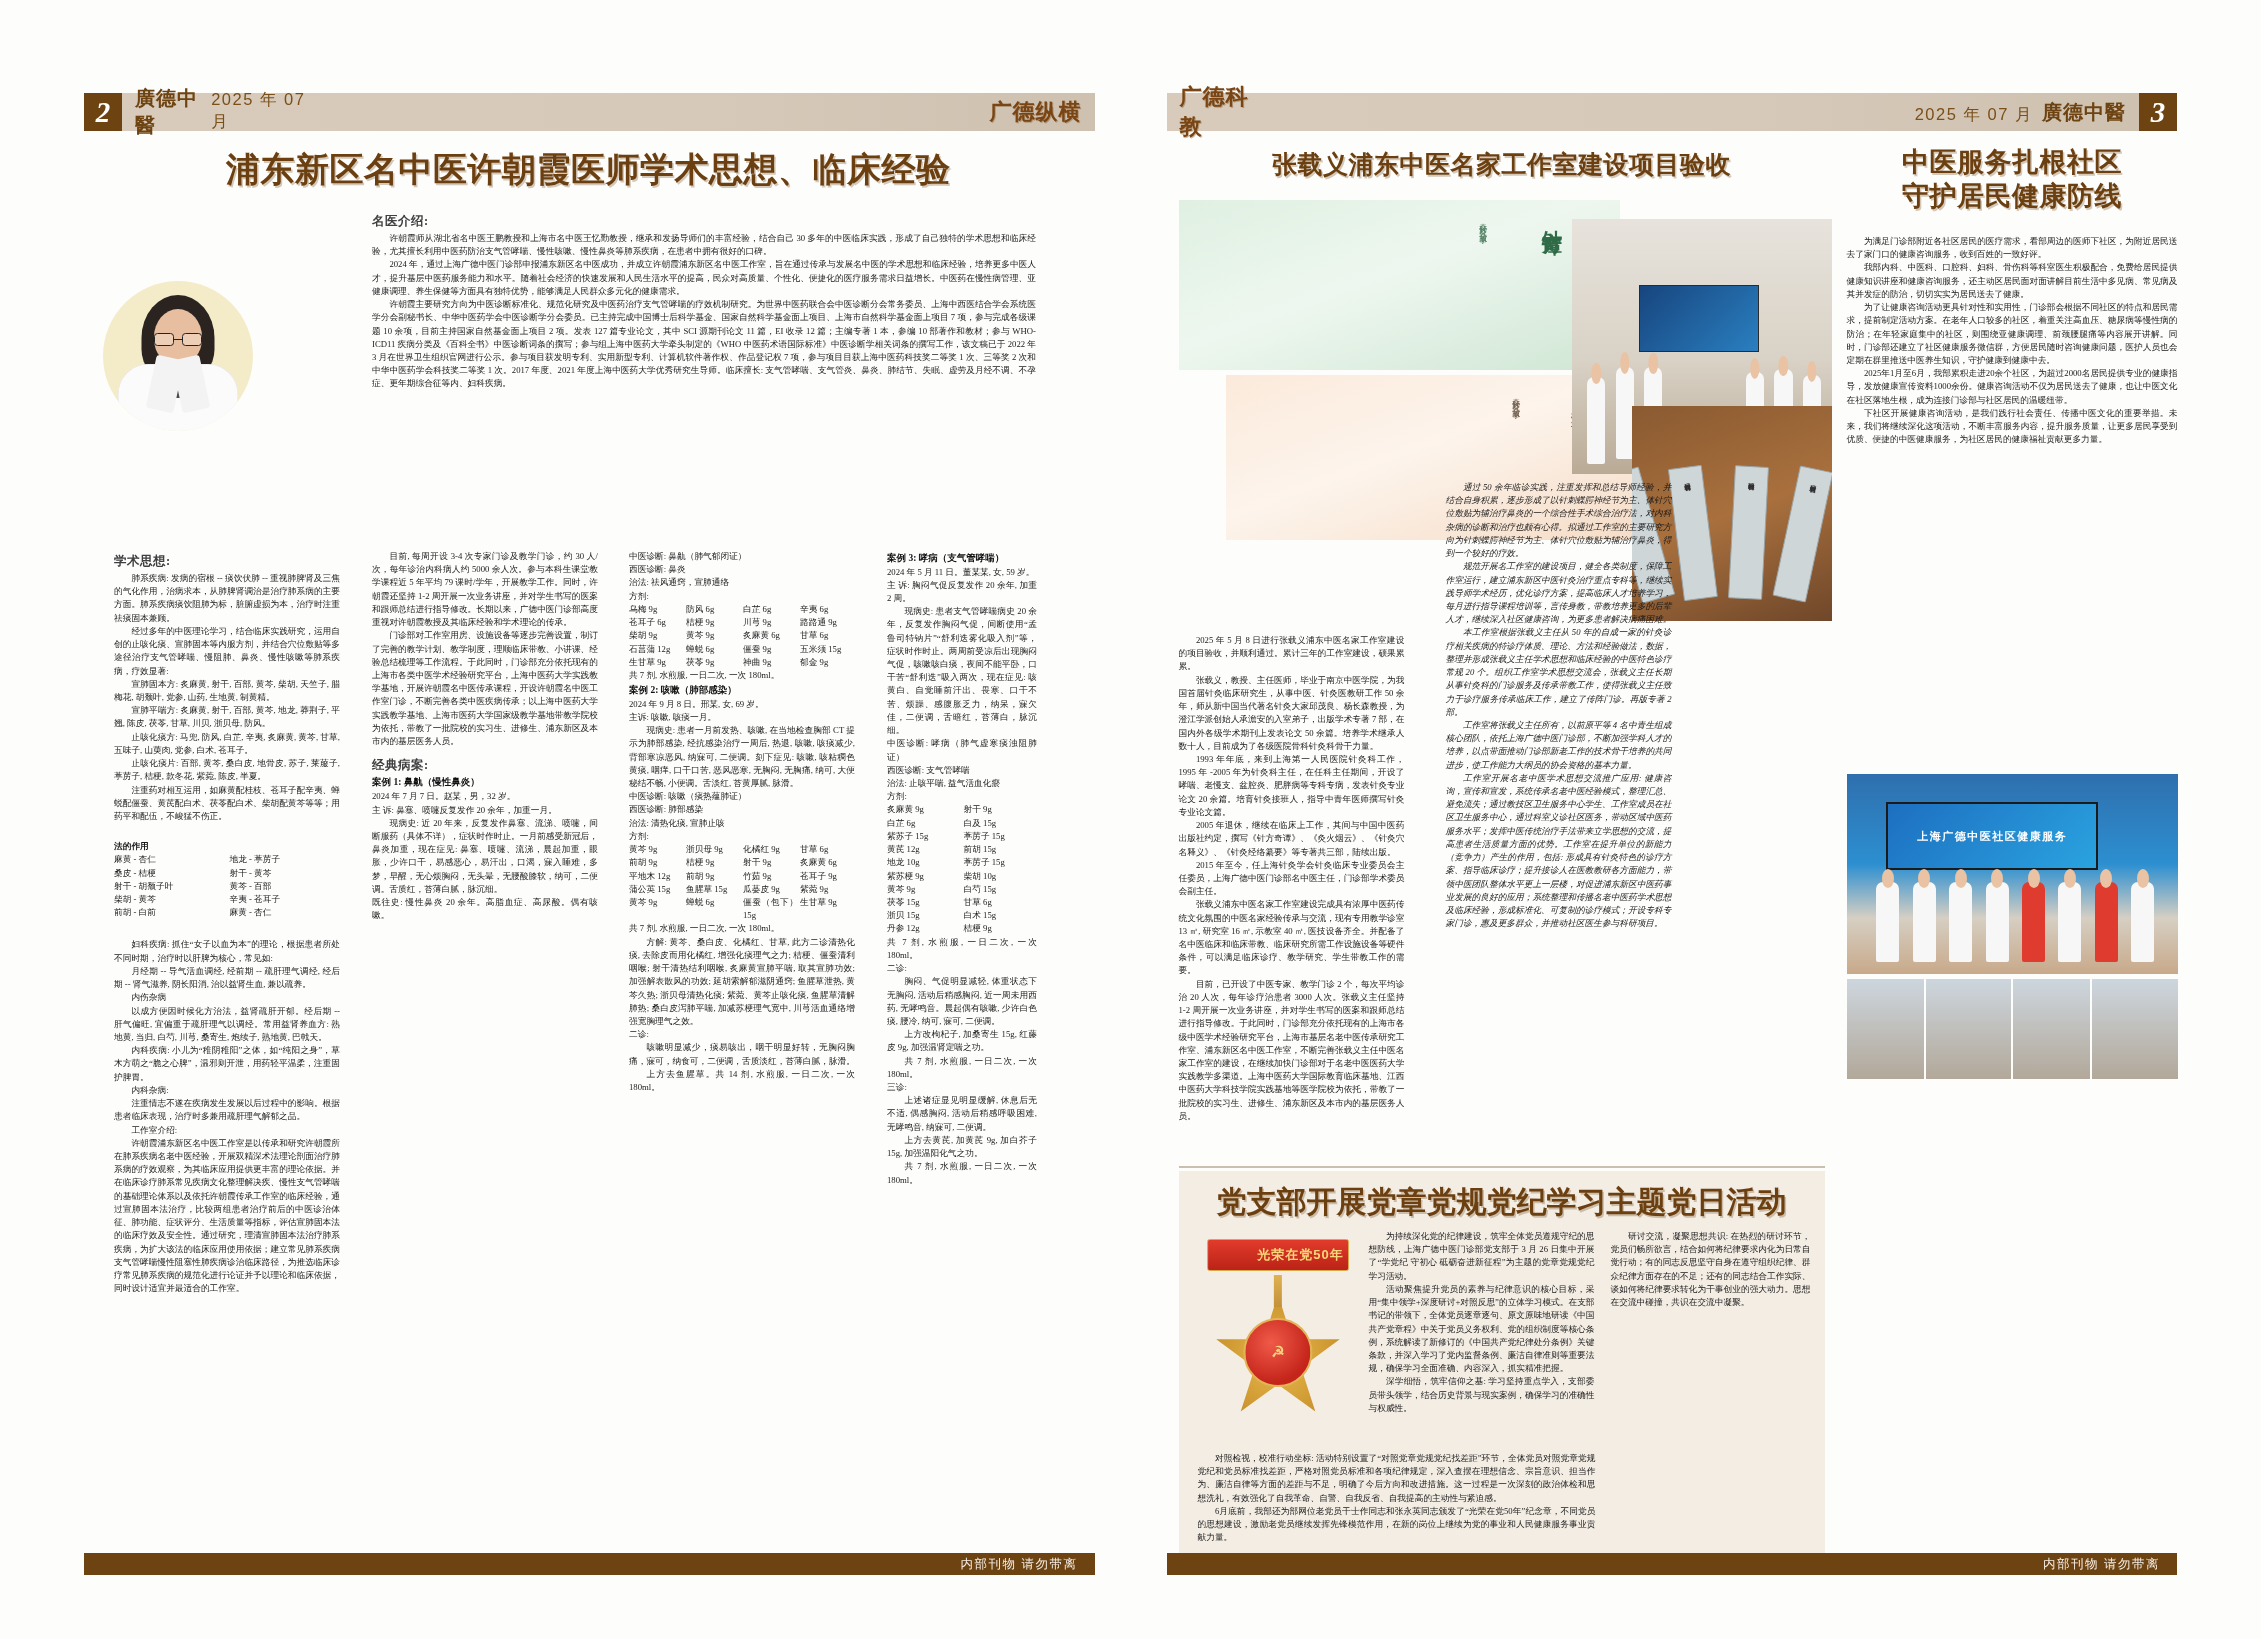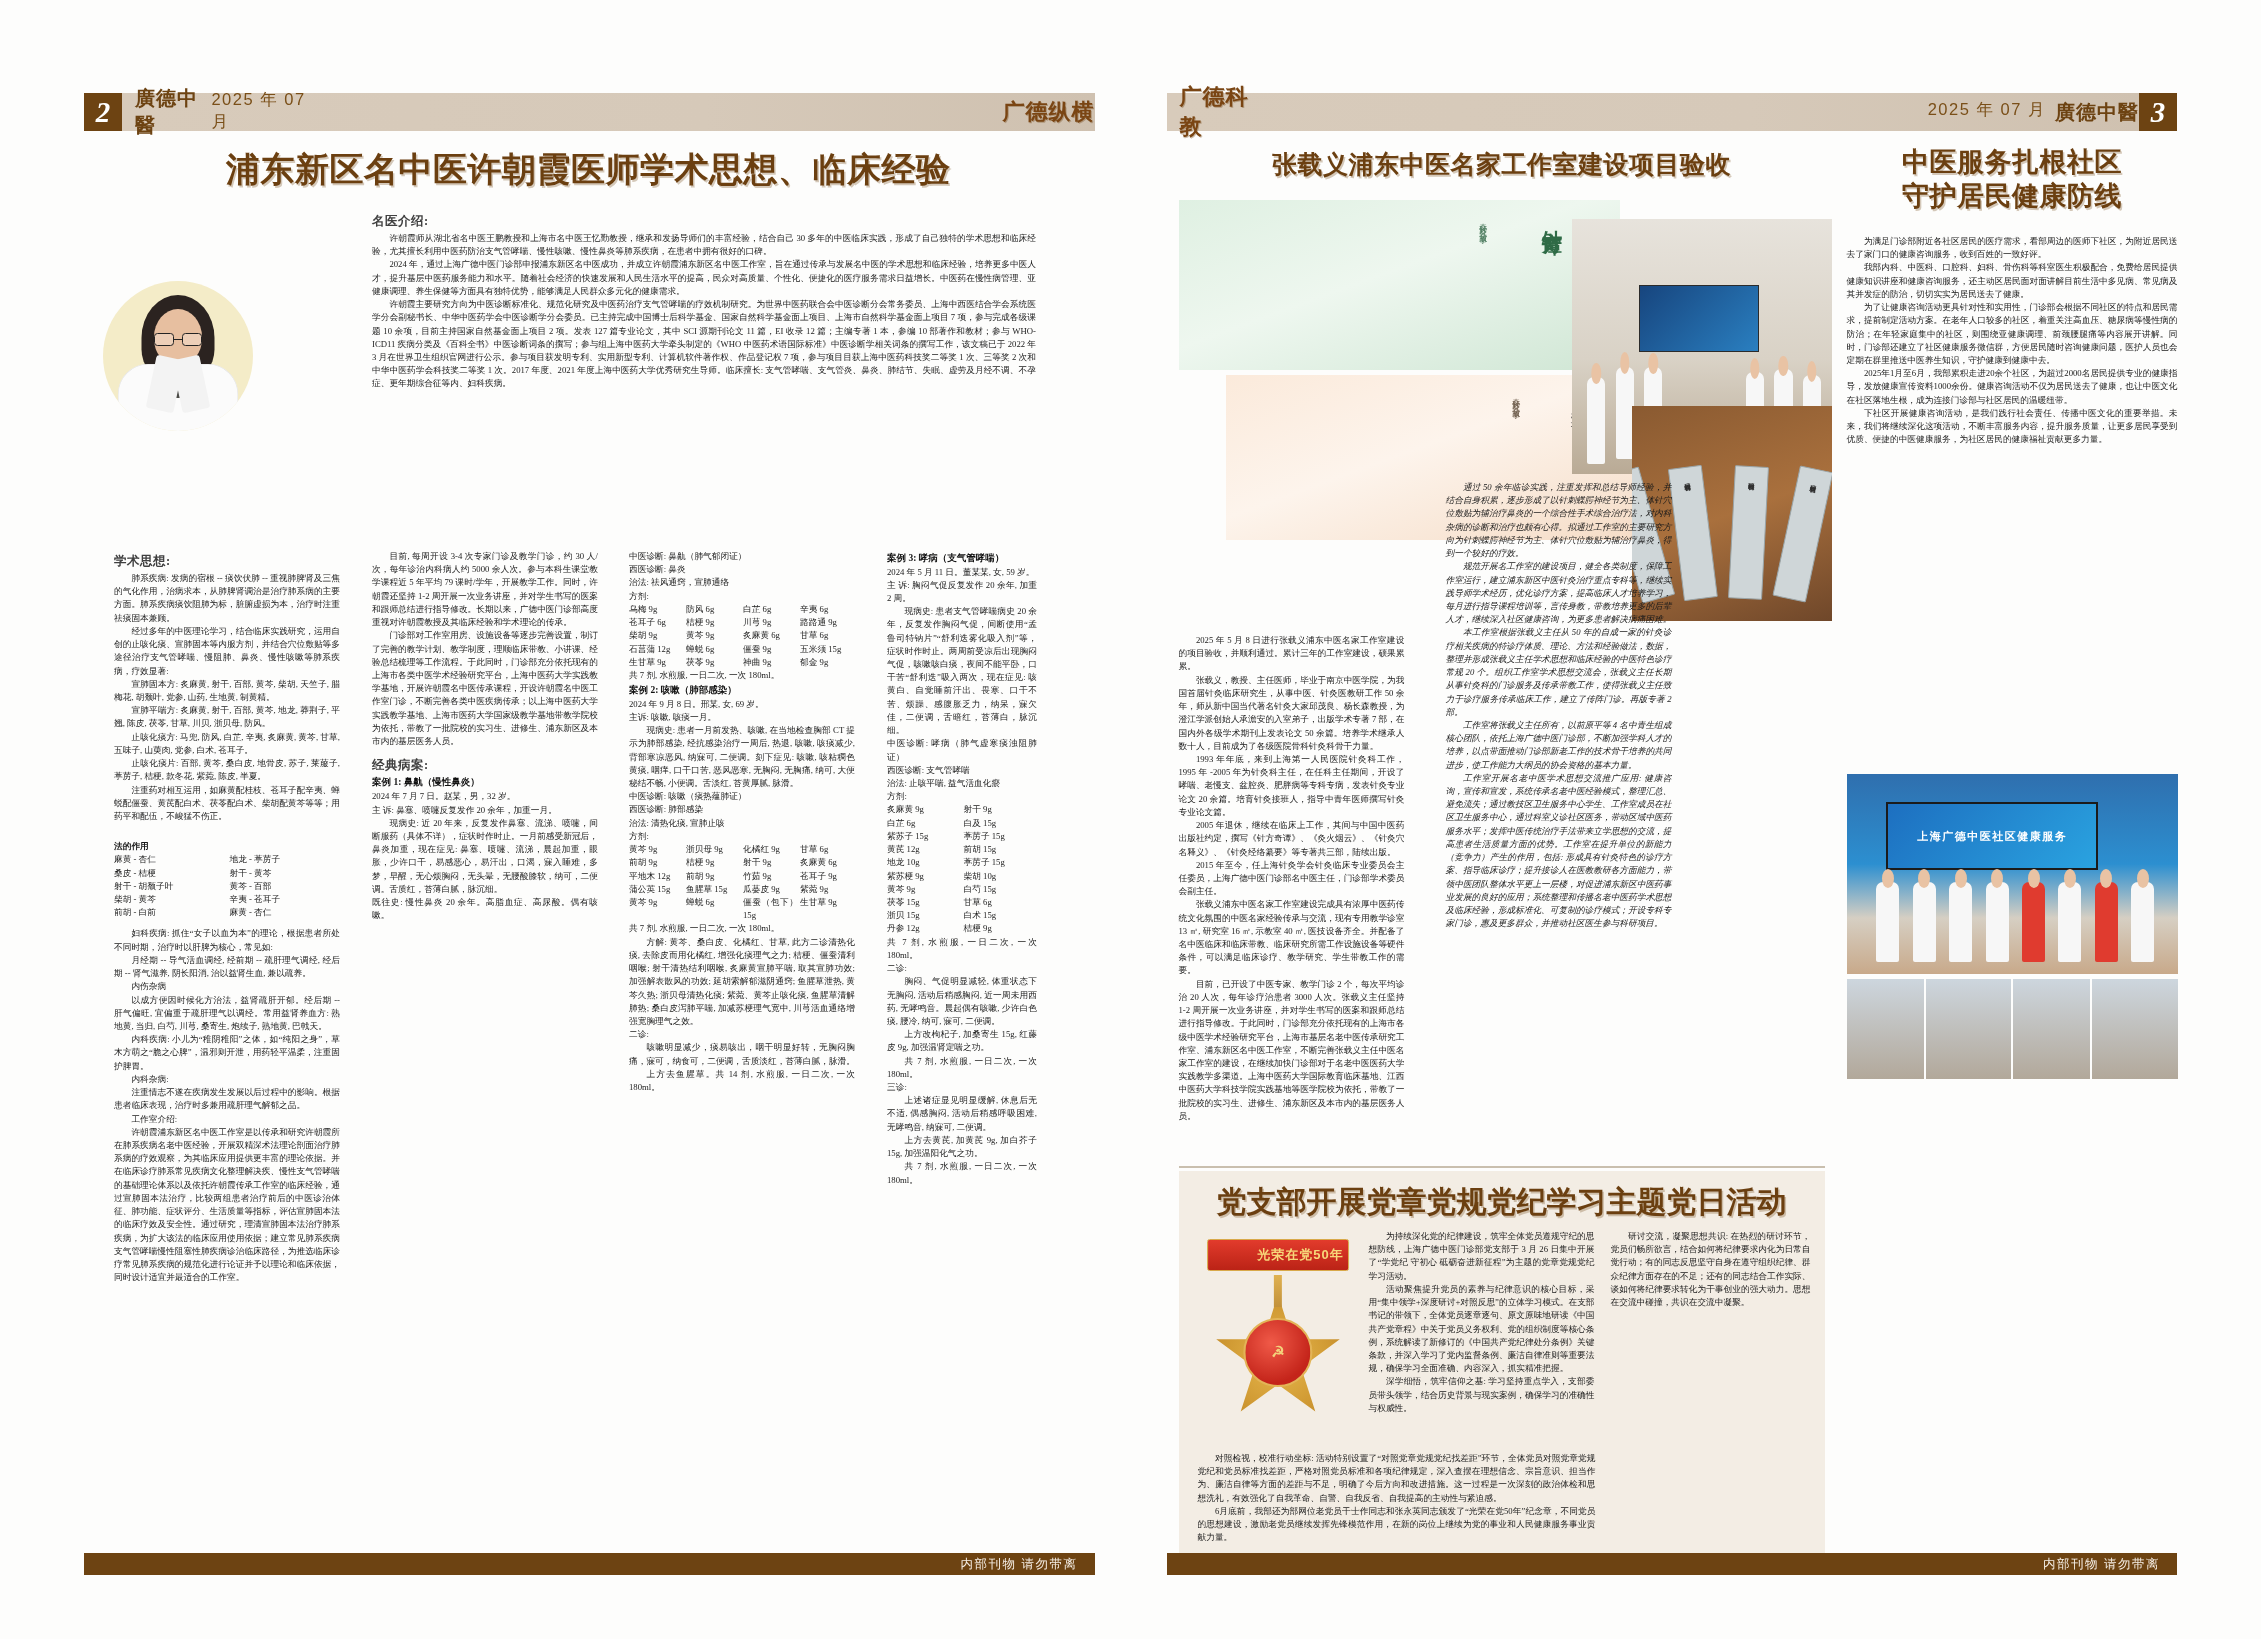--- a/index.html
+++ b/index.html
@@ -43,21 +43,21 @@
   .mh-date {
     color:#7a4f18; font-size: 16.5px; letter-spacing: 1.5px; margin-left: 9px;
     font-family: "Liberation Sans", sans-serif;
   }
   .mh-section {
     color:#7a4513; font-weight:700; font-size: 22px; letter-spacing: 1px;
     font-family: "Liberation Sans", sans-serif;
     text-shadow: 1px 1px 0 rgba(109,67,18,.35);
   }
   .mh-pad-l { padding-left: 13px; display:flex; align-items:baseline; }
-  .mh-pad-r { display:flex; align-items:flex-start; justify-content:flex-end; width:100%; }
+  .mh-pad-r { padding-right: 13px; display:flex; align-items:flex-end; justify-content:flex-end; width:100%; }
 
   
   .footer {
     position:absolute; bottom: 65px; height: 22px;
     background: #6d4312; color: #f6efe6;
     display:flex; align-items:center; justify-content:flex-end;
     padding-right: 17px; font-size: 12.5px; letter-spacing: 1.5px;
     font-family: "Liberation Sans", sans-serif;
   }
   .ft-left  { left: 84px; right: 36px; }
@@ -259,21 +259,21 @@
           <span class="bodytext">地龙 - 葶苈子</span>
           <span class="bodytext">桑皮 - 桔梗</span>
           <span class="bodytext">射干 - 黄芩</span>
           <span class="bodytext">射干 - 胡颓子叶</span>
           <span class="bodytext">黄芩 - 百部</span>
           <span class="bodytext">柴胡 - 黄芩</span>
           <span class="bodytext">辛夷 - 苍耳子</span>
           <span class="bodytext">前胡 - 白前</span>
           <span class="bodytext">麻黄 - 杏仁</span>
         </div>
-        <p class="bodytext indent" style="margin-top:8px;">妇科疾病: 抓住“女子以血为本”的理论，根据患者所处不同时期，治疗时以肝脾为核心，常见如:</p>
+        <p class="bodytext indent" style="margin-top:19px;">妇科疾病: 抓住“女子以血为本”的理论，根据患者所处不同时期，治疗时以肝脾为核心，常见如:</p>
         <p class="bodytext indent">月经期 -- 导气活血调经, 经前期 -- 疏肝理气调经, 经后期 -- 肾气滋养, 阴长阳消, 治以益肾生血, 兼以疏养。</p>
         <p class="bodytext indent">内伤杂病</p>
         <p class="bodytext indent">以成方便因时候化方治法，益肾疏肝开郁。经后期 -- 肝气偏旺, 宜偏重于疏肝理气以调经。常用益肾养血方: 熟地黄, 当归, 白芍, 川芎, 桑寄生, 炮续子, 熟地黄, 巴戟天。</p>
         <p class="bodytext indent">内科疾病: 小儿为“稚阴稚阳”之体，如“纯阳之身”，草木方萌之“脆之心脾”，温邪则开泄，用药轻平温柔，注重固护脾胃。</p>
         <p class="bodytext indent">内科杂病:</p>
         <p class="bodytext indent">注重情志不遂在疾病发生发展以后过程中的影响。根据患者临床表现，治疗时多兼用疏肝理气解郁之品。</p>
         <p class="bodytext indent">工作室介绍:</p>
         <p class="bodytext indent">许朝霞浦东新区名中医工作室是以传承和研究许朝霞所在肺系疾病名老中医经验，开展双精深术法理论剖面治疗肺系病的疗效观察，为其临床应用提供更丰富的理论依据。并在临床诊疗肺系常见疾病文化整理解决疾、慢性支气管哮喘的基础理论体系以及依托许朝霞传承工作室的临床经验，通过宣肺固本法治疗，比较两组患者治疗前后的中医诊治体征、肺功能、症状评分、生活质量等指标，评估宣肺固本法的临床疗效及安全性。通过研究，理清宣肺固本法治疗肺系疾病，为扩大该法的临床应用使用依据；建立常见肺系疾病支气管哮喘慢性阻塞性肺疾病诊治临床路径，为推选临床诊疗常见肺系疾病的规范化进行论证并予以理论和临床依据，同时设计适宜并最适合的工作室。</p>
       </div>
 

